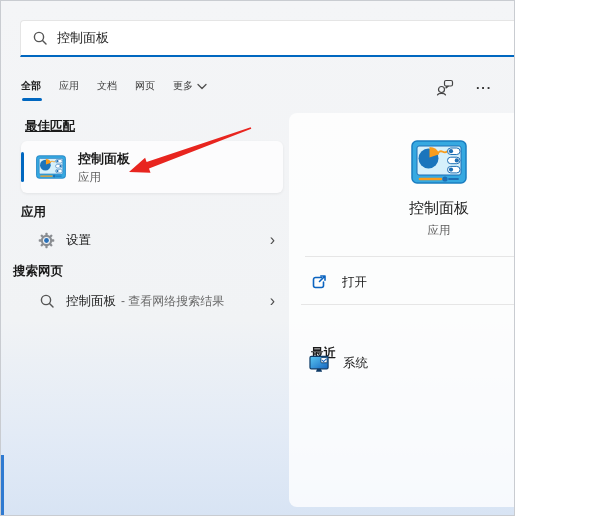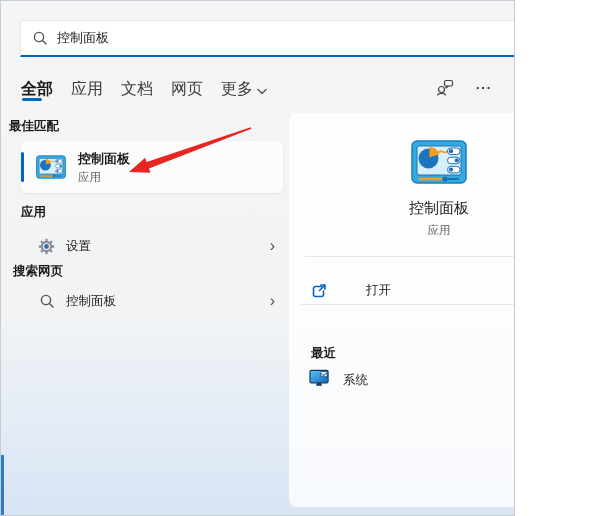--- a/index.html
+++ b/index.html
@@ -20,21 +20,21 @@
   }
   .searchbox .mag { width:14px; height:14px; flex:0 0 auto; }
   .searchbox input {
     border:none; outline:none; background:transparent; margin-left:10px;
     font-size:13px; color:#1b1b1b; width:480px;
     font-family:"Liberation Sans","DejaVu Sans",sans-serif;
   }
 
   
   .tabs { position:absolute; left:20px; top:78px; display:flex; gap:18px; align-items:center; }
-  .tab { font-size:16px; color:#3d3d3d; position:relative; cursor:default; white-space:nowrap; }
+  .tab { font-size:10px; color:#3d3d3d; position:relative; cursor:default; white-space:nowrap; }
   .tab.active { color:#1b1b1b; font-weight:700; }
   .tab.active::after {
     content:""; position:absolute; left:1px; top:19px; width:20px; height:3px;
     border-radius:2px; background:#0067c0;
   }
   .tab .dd { margin-left:4px; position:relative; top:1px; }
   .hdr-icons { position:absolute; right:22px; top:78px; display:flex; gap:22px; align-items:center; }
   .hdr-icons .more { font-size:13px; letter-spacing:1px; color:#333; font-weight:700; line-height:10px; }
 
   
@@ -64,27 +64,27 @@
 
   
   .rpanel {
     position:absolute; left:288px; top:112px; width:300px; height:394px;
     background:rgba(255,255,255,.78); border-radius:8px;
   }
   .rpanel .bigicon { position:absolute; left:122px; top:26px; width:56px; height:46px; }
   .rpanel .rtitle { position:absolute; left:0; top:86px; width:100%; text-align:center; font-size:15px; color:#1b1b1b; }
   .rpanel .rsub   { position:absolute; left:0; top:110px; width:100%; text-align:center; font-size:11.5px; color:#5d5d5d; }
   .rpanel .div1 { position:absolute; left:16px; top:143px; width:268px; height:1px; background:#e6e6e6; }
-  .rpanel .action { position:absolute; left:12px; top:152px; width:276px; height:34px; display:flex; align-items:flex-end; border-radius:4px;gap:24px; }
+  .rpanel .action { position:absolute; left:12px; top:152px; width:276px; height:34px; display:flex; align-items:center; border-radius:4px; }
   .rpanel .action .aic { width:16px; height:16px; margin-left:10px; }
   .rpanel .action .albl { margin-left:15px; font-size:12.5px; color:#1b1b1b; }
   .rpanel .div2 { position:absolute; left:12px; top:191px; width:248px; height:1px; background:#e6e6e6; }
   .rpanel .expander { position:absolute; right:14px; top:183px; width:18px; height:16px; display:flex; align-items:center; justify-content:center; }
   .rpanel .recent-h { position:absolute; left:22px; top:232px; font-size:12.5px; font-weight:700; color:#1b1b1b; }
-  .rpanel .rrow { position:absolute; left:12px; top:242px; width:276px; height:34px; display:flex; align-items:flex-end; border-radius:4px; }
+  .rpanel .rrow { position:absolute; left:12px; top:242px; width:276px; height:34px; display:flex; align-items:flex-start; border-radius:4px; }
   .rpanel .rrow .sic { width:21px; height:20px; margin-left:8px; }
   .rpanel .rrow .rlbl { margin-left:13px; font-size:12.5px; color:#1b1b1b; }
 
   
   .arrow-svg { position:absolute; left:0; top:0; width:600px; height:516px; pointer-events:none; z-index:40; }
   .blue-strip { position:absolute; left:0; bottom:0; width:3px; height:60px; background:#2f7ad1; }
 </style>
 </head>
 <body>
 
@@ -173,54 +173,55 @@
         </svg>
     </div>
   </div>
   <div class="hdr-icons">
     <svg width="18" height="17" viewBox="0 0 18 17">
         <use href="#def-feedback"></use>
       </svg>
     <span class="more">···</span>
   </div>
 
-  <div class="h-label" style="left:8px; top:117px;">最佳匹配</div>
+  <div class="h-label" style="left:24px; top:117px;text-decoration:underline;">最佳匹配</div>
 
   <div class="best-card">
     <div class="accent"></div>
     <svg class="cp-ico" viewBox="0 0 56 44">
         <use href="#def-cpanel"></use>
       </svg>
     <div class="txt">
       <div class="t1">控制面板</div>
       <div class="t2">应用</div>
     </div>
   </div>
 
   <div class="h-label" style="left:20px; top:203px;">应用</div>
 
-  <div class="lrow" style="top:229px;justify-content:center;">
+  <div class="lrow" style="top:223px;justify-content:center;">
     <span class="ric">
         <svg width="17" height="17" viewBox="0 0 24 24">
           <use href="#def-gear"></use>
         </svg>
       </span>
     <span class="lbl">设置</span>
     <span class="chev">›</span>
   </div>
 
   <div class="h-label" style="left:12px; top:262px;">搜索网页</div>
 
   <div class="lrow" style="top:284px;">
     <span class="ric">
         <svg width="14" height="14" viewBox="0 0 14 14">
           <use href="#def-mag"></use>
         </svg>
       </span>
     <span class="lbl">控制面板</span>
+    <span class="hint">- 查看网络搜索结果</span>
     <span class="chev">›</span>
   </div>
 
   <div class="rpanel">
     <svg class="bigicon" viewBox="0 0 56 44">
         <use href="#def-cpanel"></use>
       </svg>
     <div class="rtitle">控制面板</div>
     <div class="rsub">应用</div>
     <div class="div1"></div>

